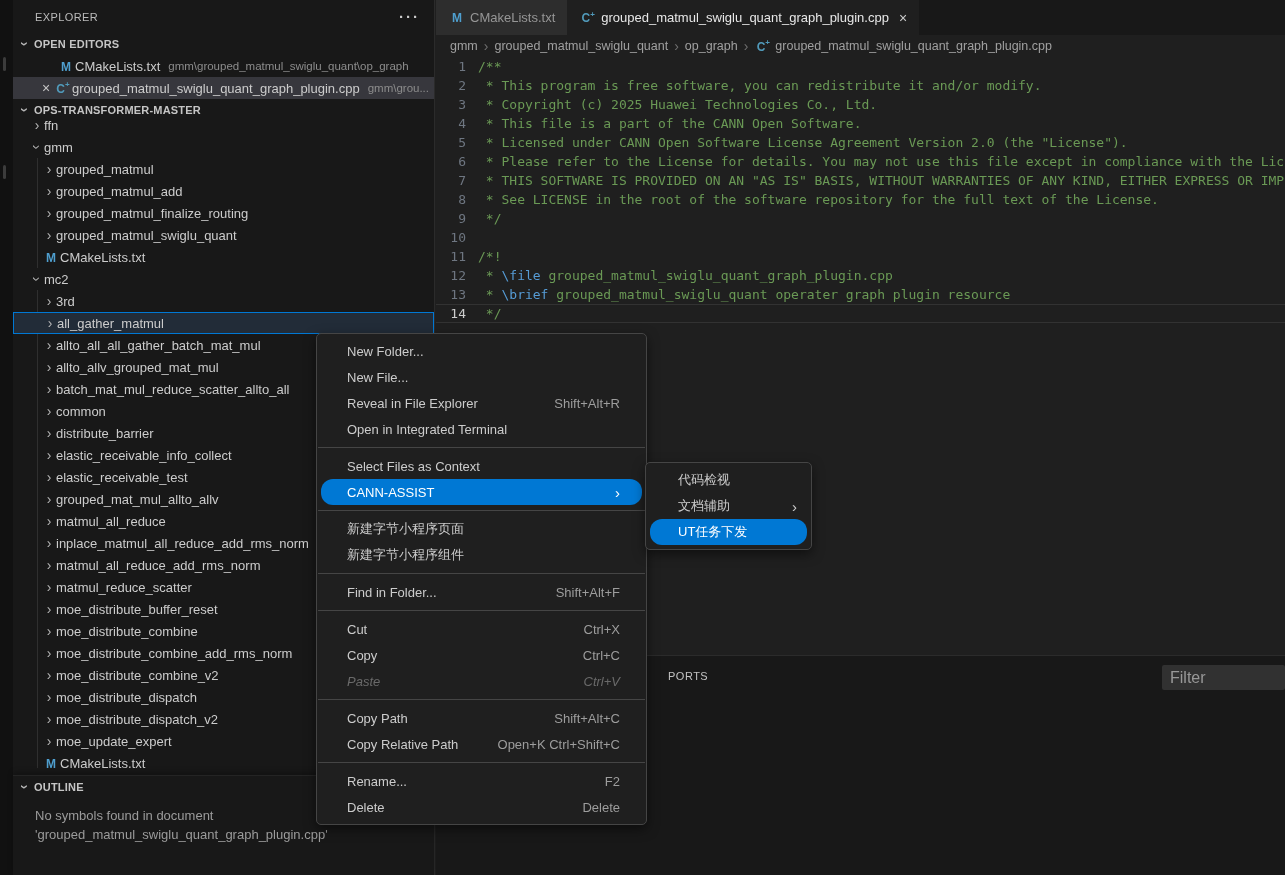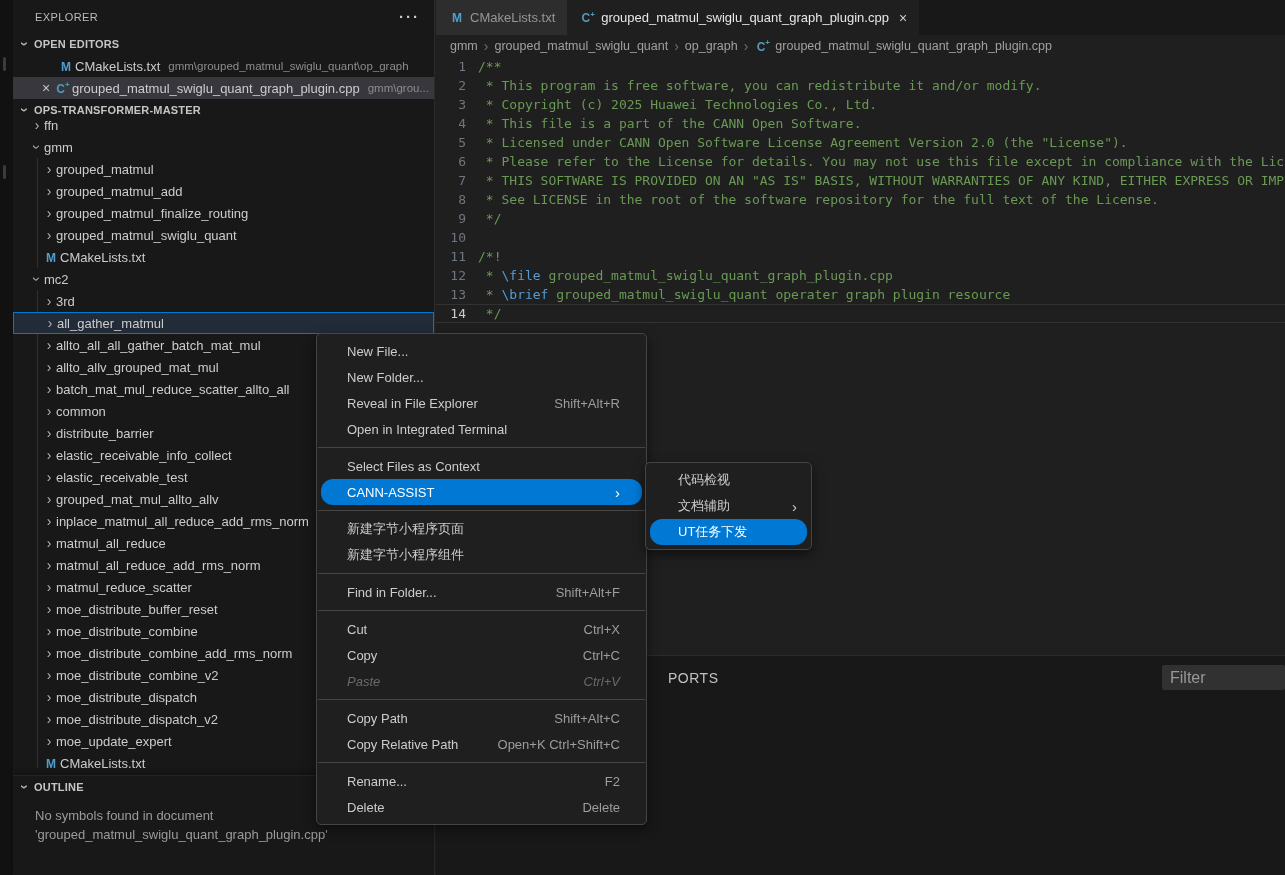--- a/index.html
+++ b/index.html
@@ -68,21 +68,21 @@
   .code-line { position:relative; height:19px; line-height:19px; white-space:pre; display:flex; }
   .code-line .ln { width:30px; min-width:30px; text-align:right; color:#6e7681; user-select:none; }
   .code-line .src { padding-left:12px; }
   .code-line.current .ln { color:#cccccc; }
   .code-line.current { box-shadow:inset 0 1px 0 #323232, inset 0 -1px 0 #323232; }
   .tok-comment { color:#6a9955; }
   .tok-keyword { color:#569cd6; }
 
   
   #panel { position:absolute; left:436px; top:655px; width:849px; height:220px; background:#181818; border-top:1px solid #2b2b2b; }
-  #panel-tab { position:absolute; left:232px; top:14px; font-size:14px; color:#c2c2c2; letter-spacing:.5px; cursor:pointer; }
+  #panel-tab { position:absolute; left:232px; top:14px; font-size:11px; color:#c2c2c2; letter-spacing:.5px; cursor:pointer; }
   #filter-input { position:absolute; left:726px; top:9px; width:123px; height:25px; background:#313131; border:none; border-radius:2px; color:#cccccc; padding:0 8px; font-size:16px; outline:none; font-family:inherit; }
   #filter-input::placeholder { color:#989898; }
 
   
   .menu { position:absolute; background:#1f1f1f; border:1px solid #454545; border-radius:5px; box-shadow:0 4px 12px rgba(0,0,0,.5); padding:4px 0; }
   #context-menu { left:316px; top:333px; width:331px; z-index:10; }
   #submenu { left:645px; top:462px; width:167px; z-index:11; }
   .menu-item { height:26px; display:flex; align-items:center; padding:0 26px 0 30px; color:#cccccc; cursor:pointer; white-space:nowrap; }
   .menu-item .shortcut { margin-left:auto; color:#9d9d9d; }
   .menu-item .sub-arrow { margin-left:auto; color:#cccccc; font-size:15px; }
@@ -203,25 +203,25 @@
         <div class="tree-row lvl2">
           <span class="chevron"></span>
           <span class="label">elastic_receivable_test</span>
         </div>
         <div class="tree-row lvl2">
           <span class="chevron"></span>
           <span class="label">grouped_mat_mul_allto_allv</span>
         </div>
         <div class="tree-row lvl2">
           <span class="chevron"></span>
+          <span class="label">matmul_all_reduce</span>
+        </div>
+        <div class="tree-row lvl2">
+          <span class="chevron"></span>
           <span class="label">inplace_matmul_all_reduce_add_rms_norm</span>
-        </div>
-        <div class="tree-row lvl2">
-          <span class="chevron"></span>
-          <span class="label">matmul_all_reduce</span>
         </div>
         <div class="tree-row lvl2">
           <span class="chevron"></span>
           <span class="label">matmul_all_reduce_add_rms_norm</span>
         </div>
         <div class="tree-row lvl2">
           <span class="chevron"></span>
           <span class="label">matmul_reduce_scatter</span>
         </div>
         <div class="tree-row lvl2">
@@ -309,24 +309,24 @@
       </div>
   </div>
 
   <div id="panel">
     <span id="panel-tab">PORTS</span>
     <input id="filter-input" type="text" placeholder="Filter" style="">
   </div>
 
   <div id="context-menu" class="menu">
       <div class="menu-item">
+        <span>New Folder...</span>
+      </div>
+      <div class="menu-item">
         <span>New File...</span>
-      </div>
-      <div class="menu-item">
-        <span>New Folder...</span>
       </div>
       <div class="menu-item">
         <span>Reveal in File Explorer</span>
         <span class="shortcut">Shift+Alt+R</span>
       </div>
       <div class="menu-item">
         <span>Open in Integrated Terminal</span>
       </div>
       <div class="menu-sep"></div>
       <div class="menu-item">

